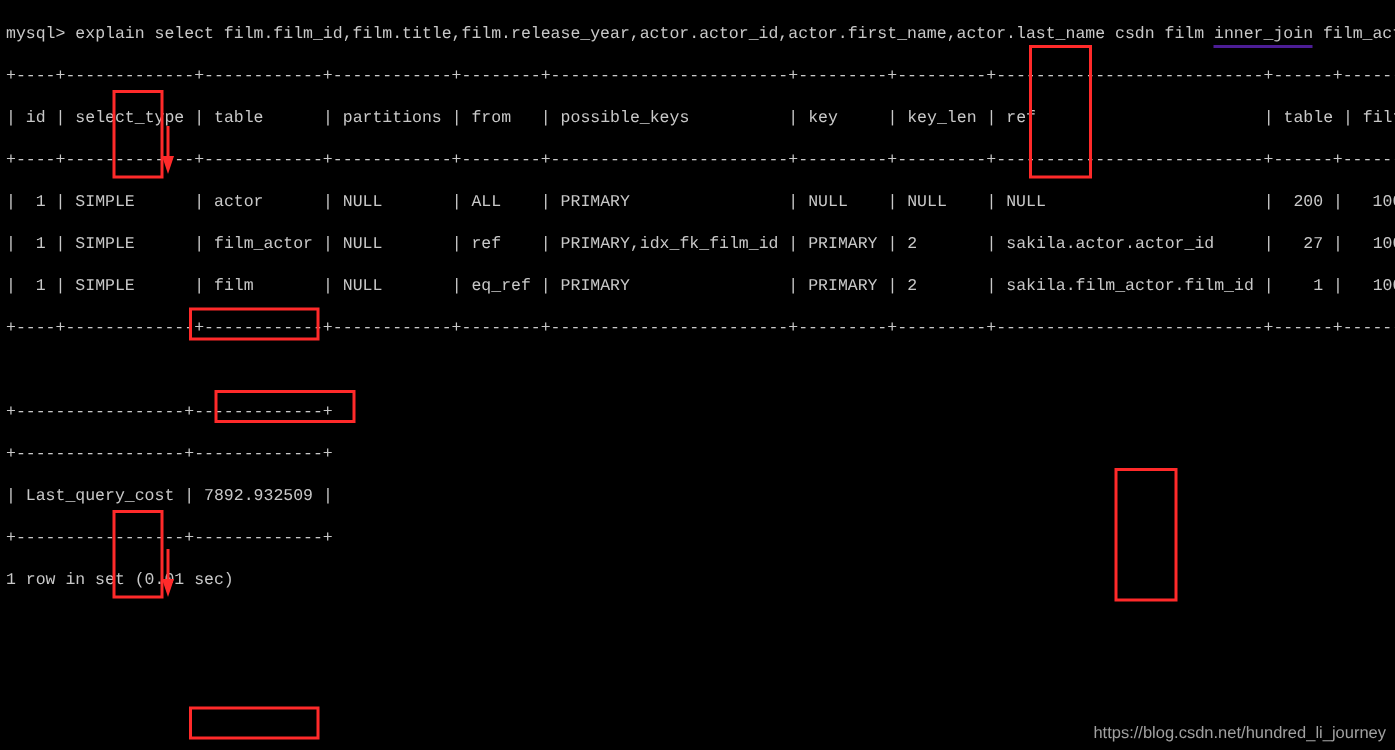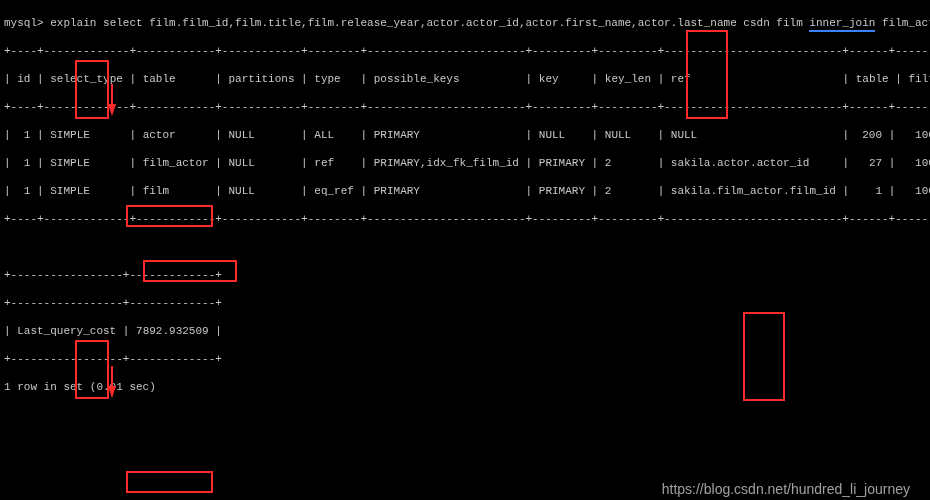--- a/index.html
+++ b/index.html
@@ -15,21 +15,21 @@
     overflow: hidden;
     position: relative;
   }
   .terminal {
     padding: 2px 4px;
     white-space: pre;
   }
   .prompt { color: #c8c8c8; text-align: right; }
   .queryline { color: #c8c8c8; }
   .underline-red {
-    border-bottom: 2px solid #3b82f6;
+    border-bottom: 2px solid #4c1d95;
     padding-bottom: 1px;
   }
   .sep { color: #c8c8c8; }
   .row { display: block; }
 
   
   .redbox {
     position: absolute;
     border: 2px solid #ff2a2a;
     background: transparent;
@@ -47,34 +47,34 @@
   .arrow::before {
     content:'';
     position:absolute;
     left:-1px; top:-32px;
     width:2px; height:24px;
     background:#ff2a2a;
   }
 
   .watermark {
     position: absolute;
-    right: 20px;
+    right: 6px;
     bottom: 4px;
     color: #a0a0a0;
-    font-size: 14px;
+    font-size: 11px;
     font-family: Arial, sans-serif;
   }
 </style>
 </head>
 <body>
 
 <div class="terminal">
 <span class="row"><span class="prompt">mysql&gt;</span> <span class="queryline"><span>explain select film.film_id,film.title,film.release_year,actor.actor_id,actor.first_name,actor.last_name csdn film </span><span class="underline-red">inner_join</span><span> film_actor using(film_id) inner join a</span></span></span>
 <span class="row sep">+----+-------------+------------+------------+--------+------------------------+---------+---------+---------------------------+------+----------+-------------+</span>
-<span class="row">| <span>id</span> | <span>select_type</span> | <span>table</span>      | <span>partitions</span> | <span>type</span>   | <span>possible_keys</span>          | <span>key</span>     | <span>key_len</span> | <span>ref</span>                       | <span>table</span> | <span>filtered</span> |        |</span>
+<span class="row">| <span>id</span> | <span>select_type</span> | <span>table</span>      | <span>partitions</span> | <span>from</span>   | <span>possible_keys</span>          | <span>key</span>     | <span>key_len</span> | <span>ref</span>                       | <span>table</span> | <span>filtered</span> |        |</span>
 <span class="row sep">+----+-------------+------------+------------+--------+------------------------+---------+---------+---------------------------+------+----------+-------------+</span>
 <span class="row">|  <span>1</span> | <span>SIMPLE</span>      | <span>actor</span>      | <span>NULL</span>       | <span>ALL</span>    | <span>PRIMARY</span>                | <span>NULL</span>    | <span>NULL</span>    | <span>NULL</span>                      |  <span>200</span> |   <span>100.00</span> |         |</span>
 <span class="row">|  <span>1</span> | <span>SIMPLE</span>      | <span>film_actor</span> | <span>NULL</span>       | <span>ref</span>    | <span>PRIMARY,idx_fk_film_id</span> | <span>PRIMARY</span> | <span>2</span>       | <span>sakila.actor.actor_id</span>     |   <span>27</span> |   <span>100.00</span> |  |</span>
 <span class="row">|  <span>1</span> | <span>SIMPLE</span>      | <span>film</span>       | <span>NULL</span>       | <span>eq_ref</span> | <span>PRIMARY</span>                | <span>PRIMARY</span> | <span>2</span>       | <span>sakila.film_actor.film_id</span> |    <span>1</span> |   <span>100.00</span> |         |</span>
 <span class="row sep">+----+-------------+------------+------------+--------+------------------------+---------+---------+---------------------------+------+----------+-------------+</span>
 <span class="row">&nbsp;</span>
 <span class="row sep">+-----------------+-------------+</span>
 <span class="row sep">+-----------------+-------------+</span>
 <span class="row">| <span>Last_query_cost</span> | <span>7892.932509</span> |</span>
 <span class="row sep">+-----------------+-------------+</span>

